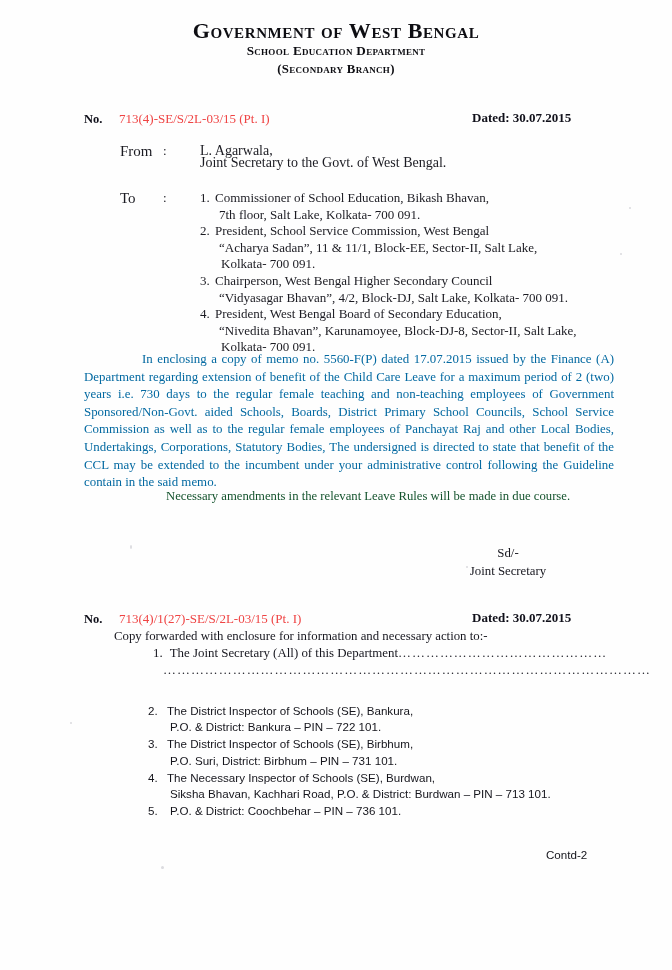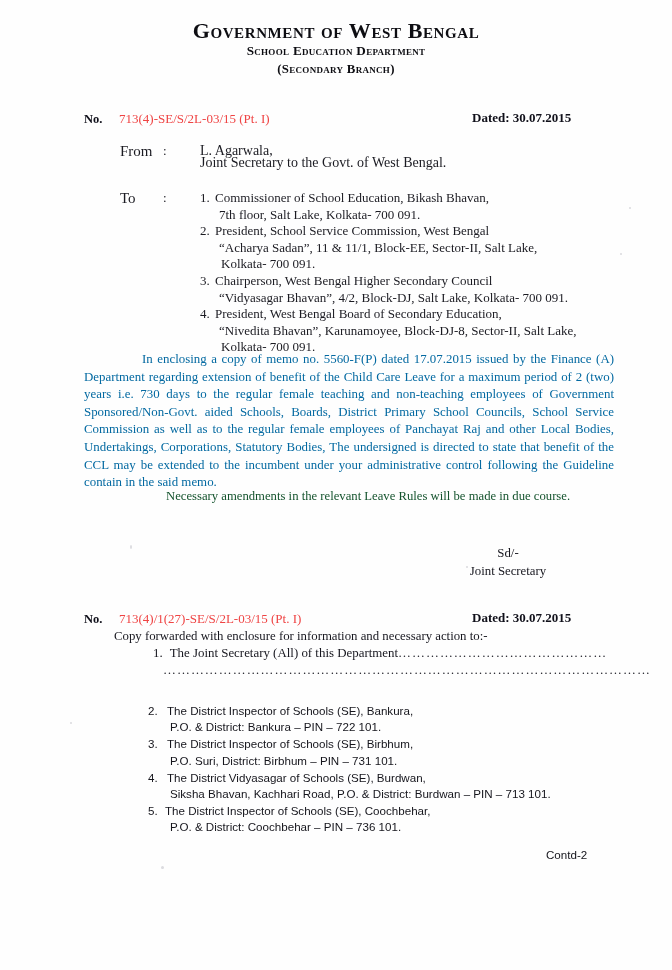--- a/index.html
+++ b/index.html
@@ -323,27 +323,26 @@
     </li>
 
     <li class="di-item">
       <span class="num">3.</span>
       <span>The District Inspector of Schools (SE), Birbhum,</span>
       <span class="cont">P.O. Suri, District: Birbhum – PIN – 731 101.</span>
     </li>
 
     <li class="di-item">
       <span class="num">4.</span>
-      <span>The District Vidyasagar of Schools (SE), Burdwan,</span>
+      <span>The Necessary Inspector of Schools (SE), Burdwan,</span>
       <span class="cont">Siksha Bhavan, Kachhari Road, P.O. &amp; District: Burdwan – PIN – 713 101.</span>
     </li>
 
     <li class="di-item" style="padding-left:17px;">
       <span class="num">5.</span>
-      <span>The District Inspector of Schools (SE), Coochbehar,</span>
       <span class="cont" style="padding-left:5px;">P.O. &amp; District: Coochbehar – PIN – 736 101.</span>
     </li>
 
   </ul>
 
   <div class="contd" style="left:546px; top:848px;">Contd-2</div>
 
   <div class="speck" style="left:130px; top:545px; width:2px; height:4px;"></div>
   <div class="speck" style="left:466px; top:566px; width:2px; height:2px;"></div>
   <div class="speck" style="left:70px; top:722px; width:2px; height:2px;"></div>

